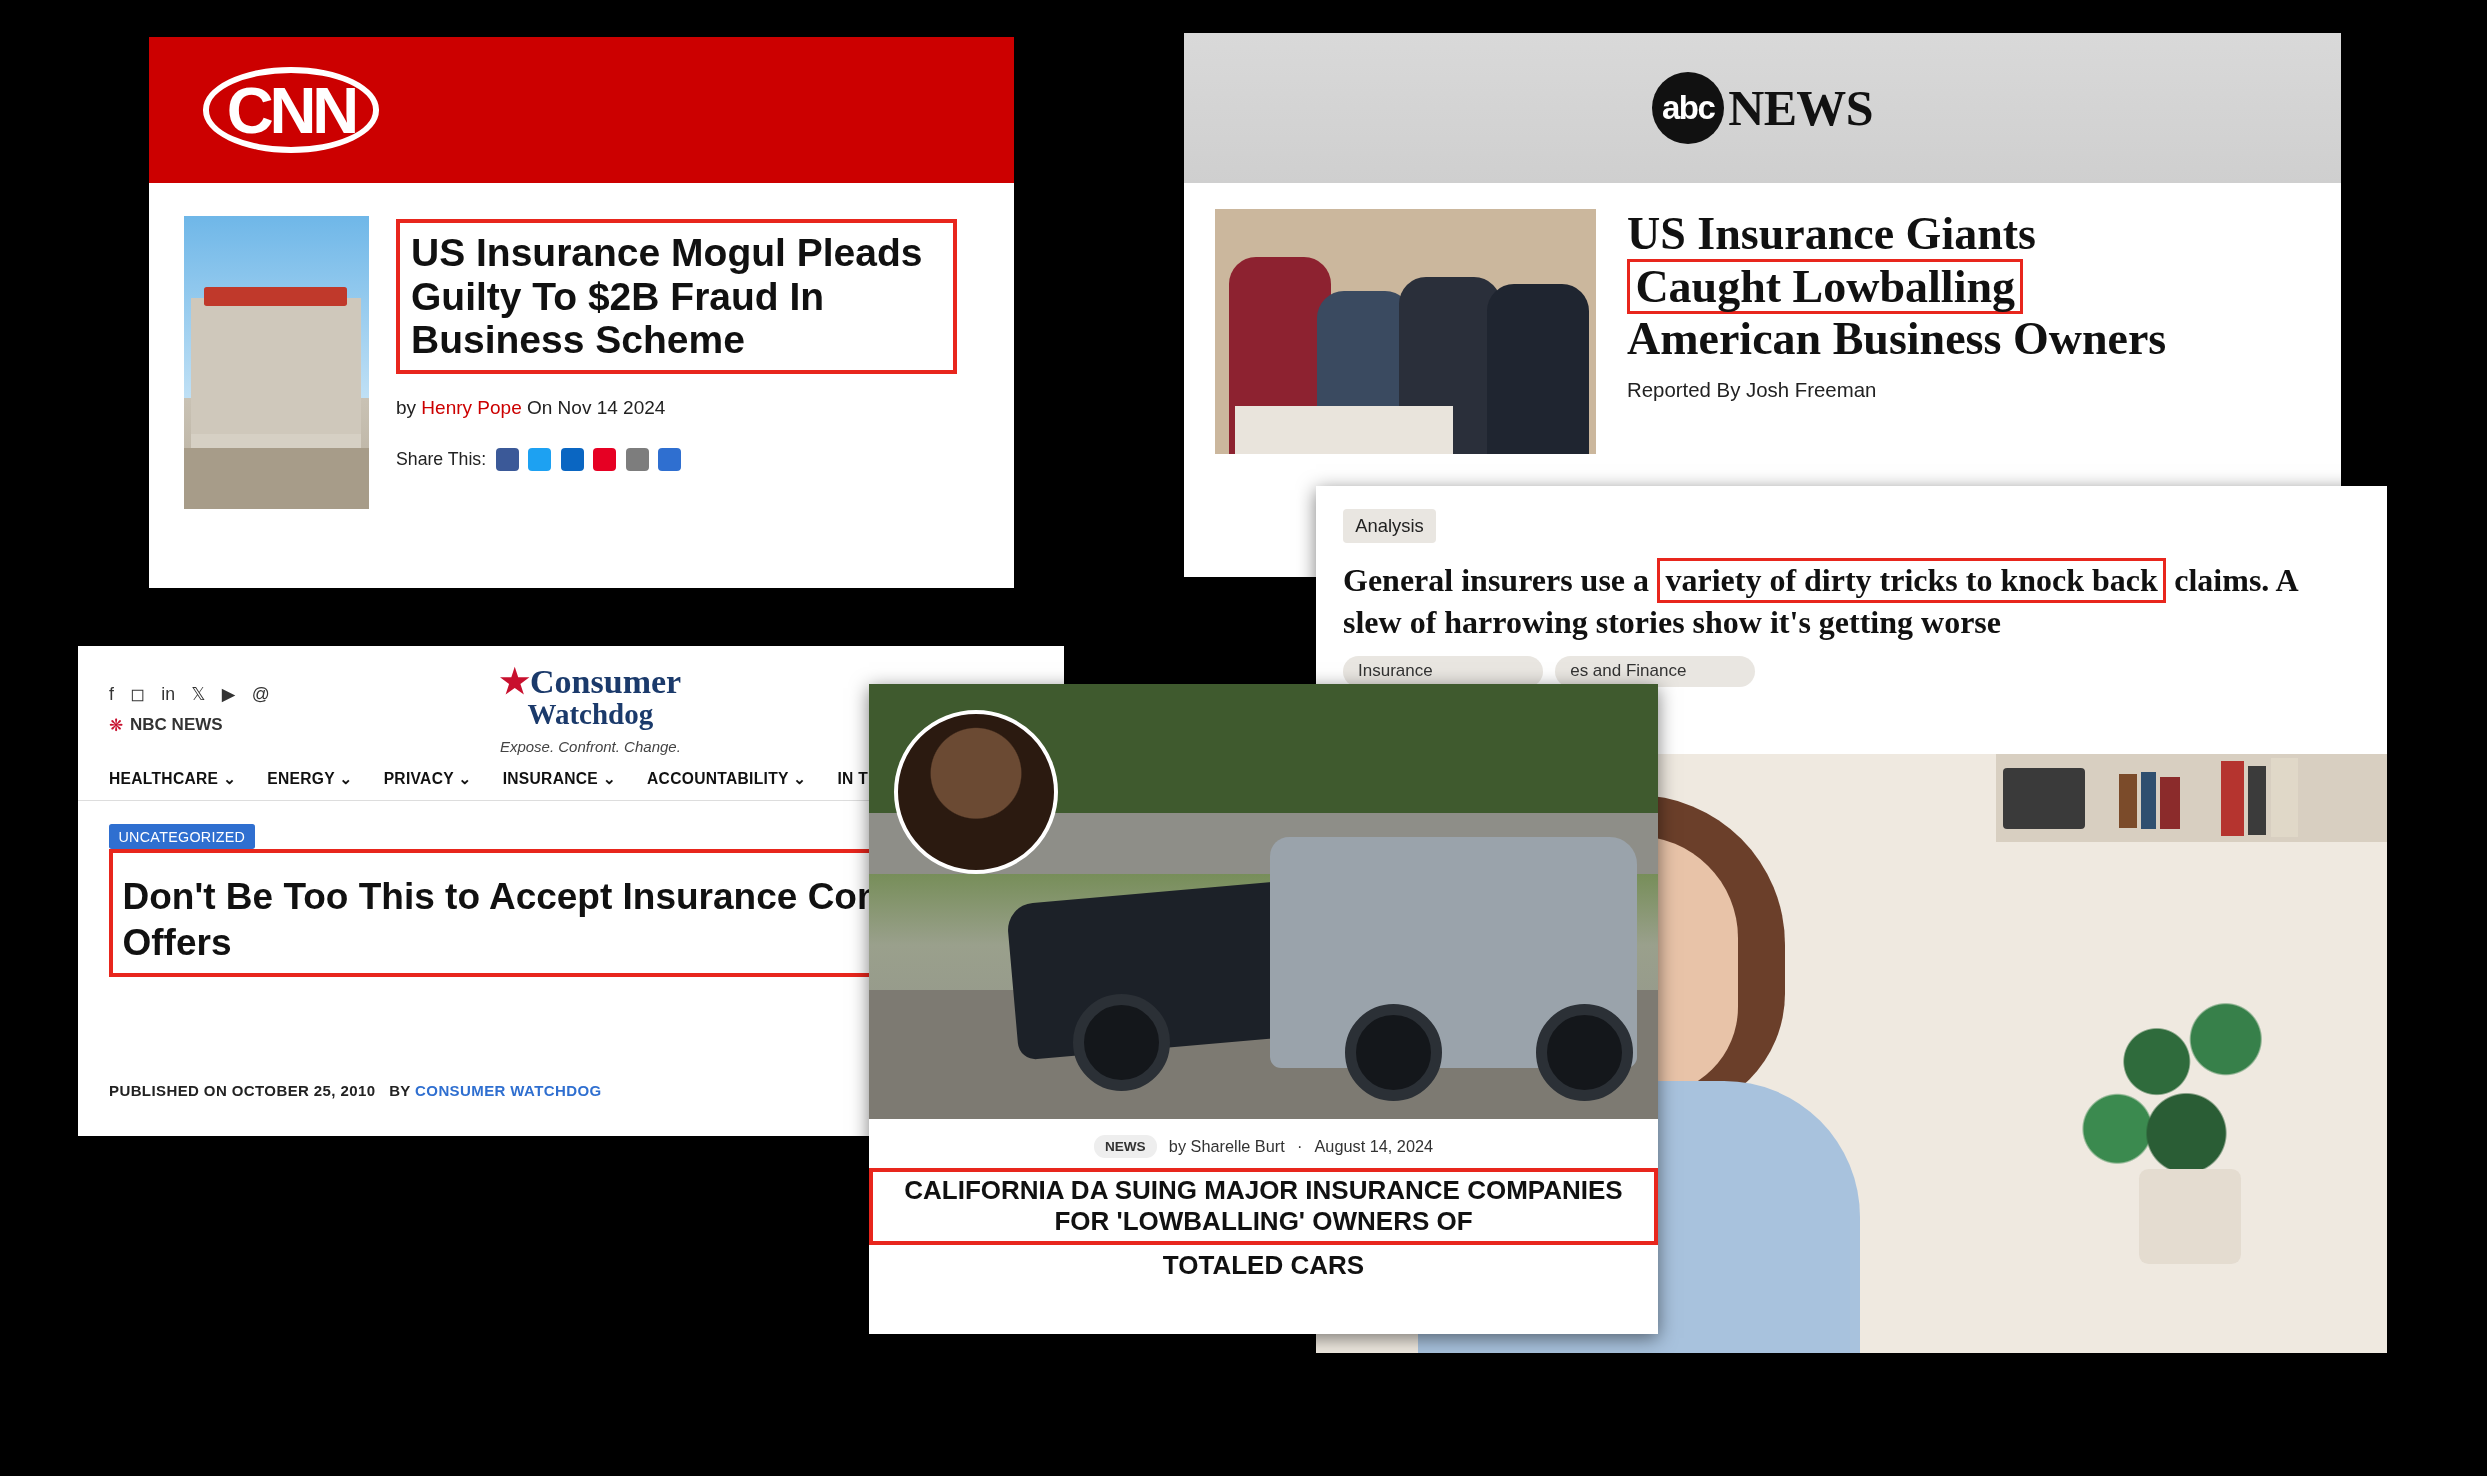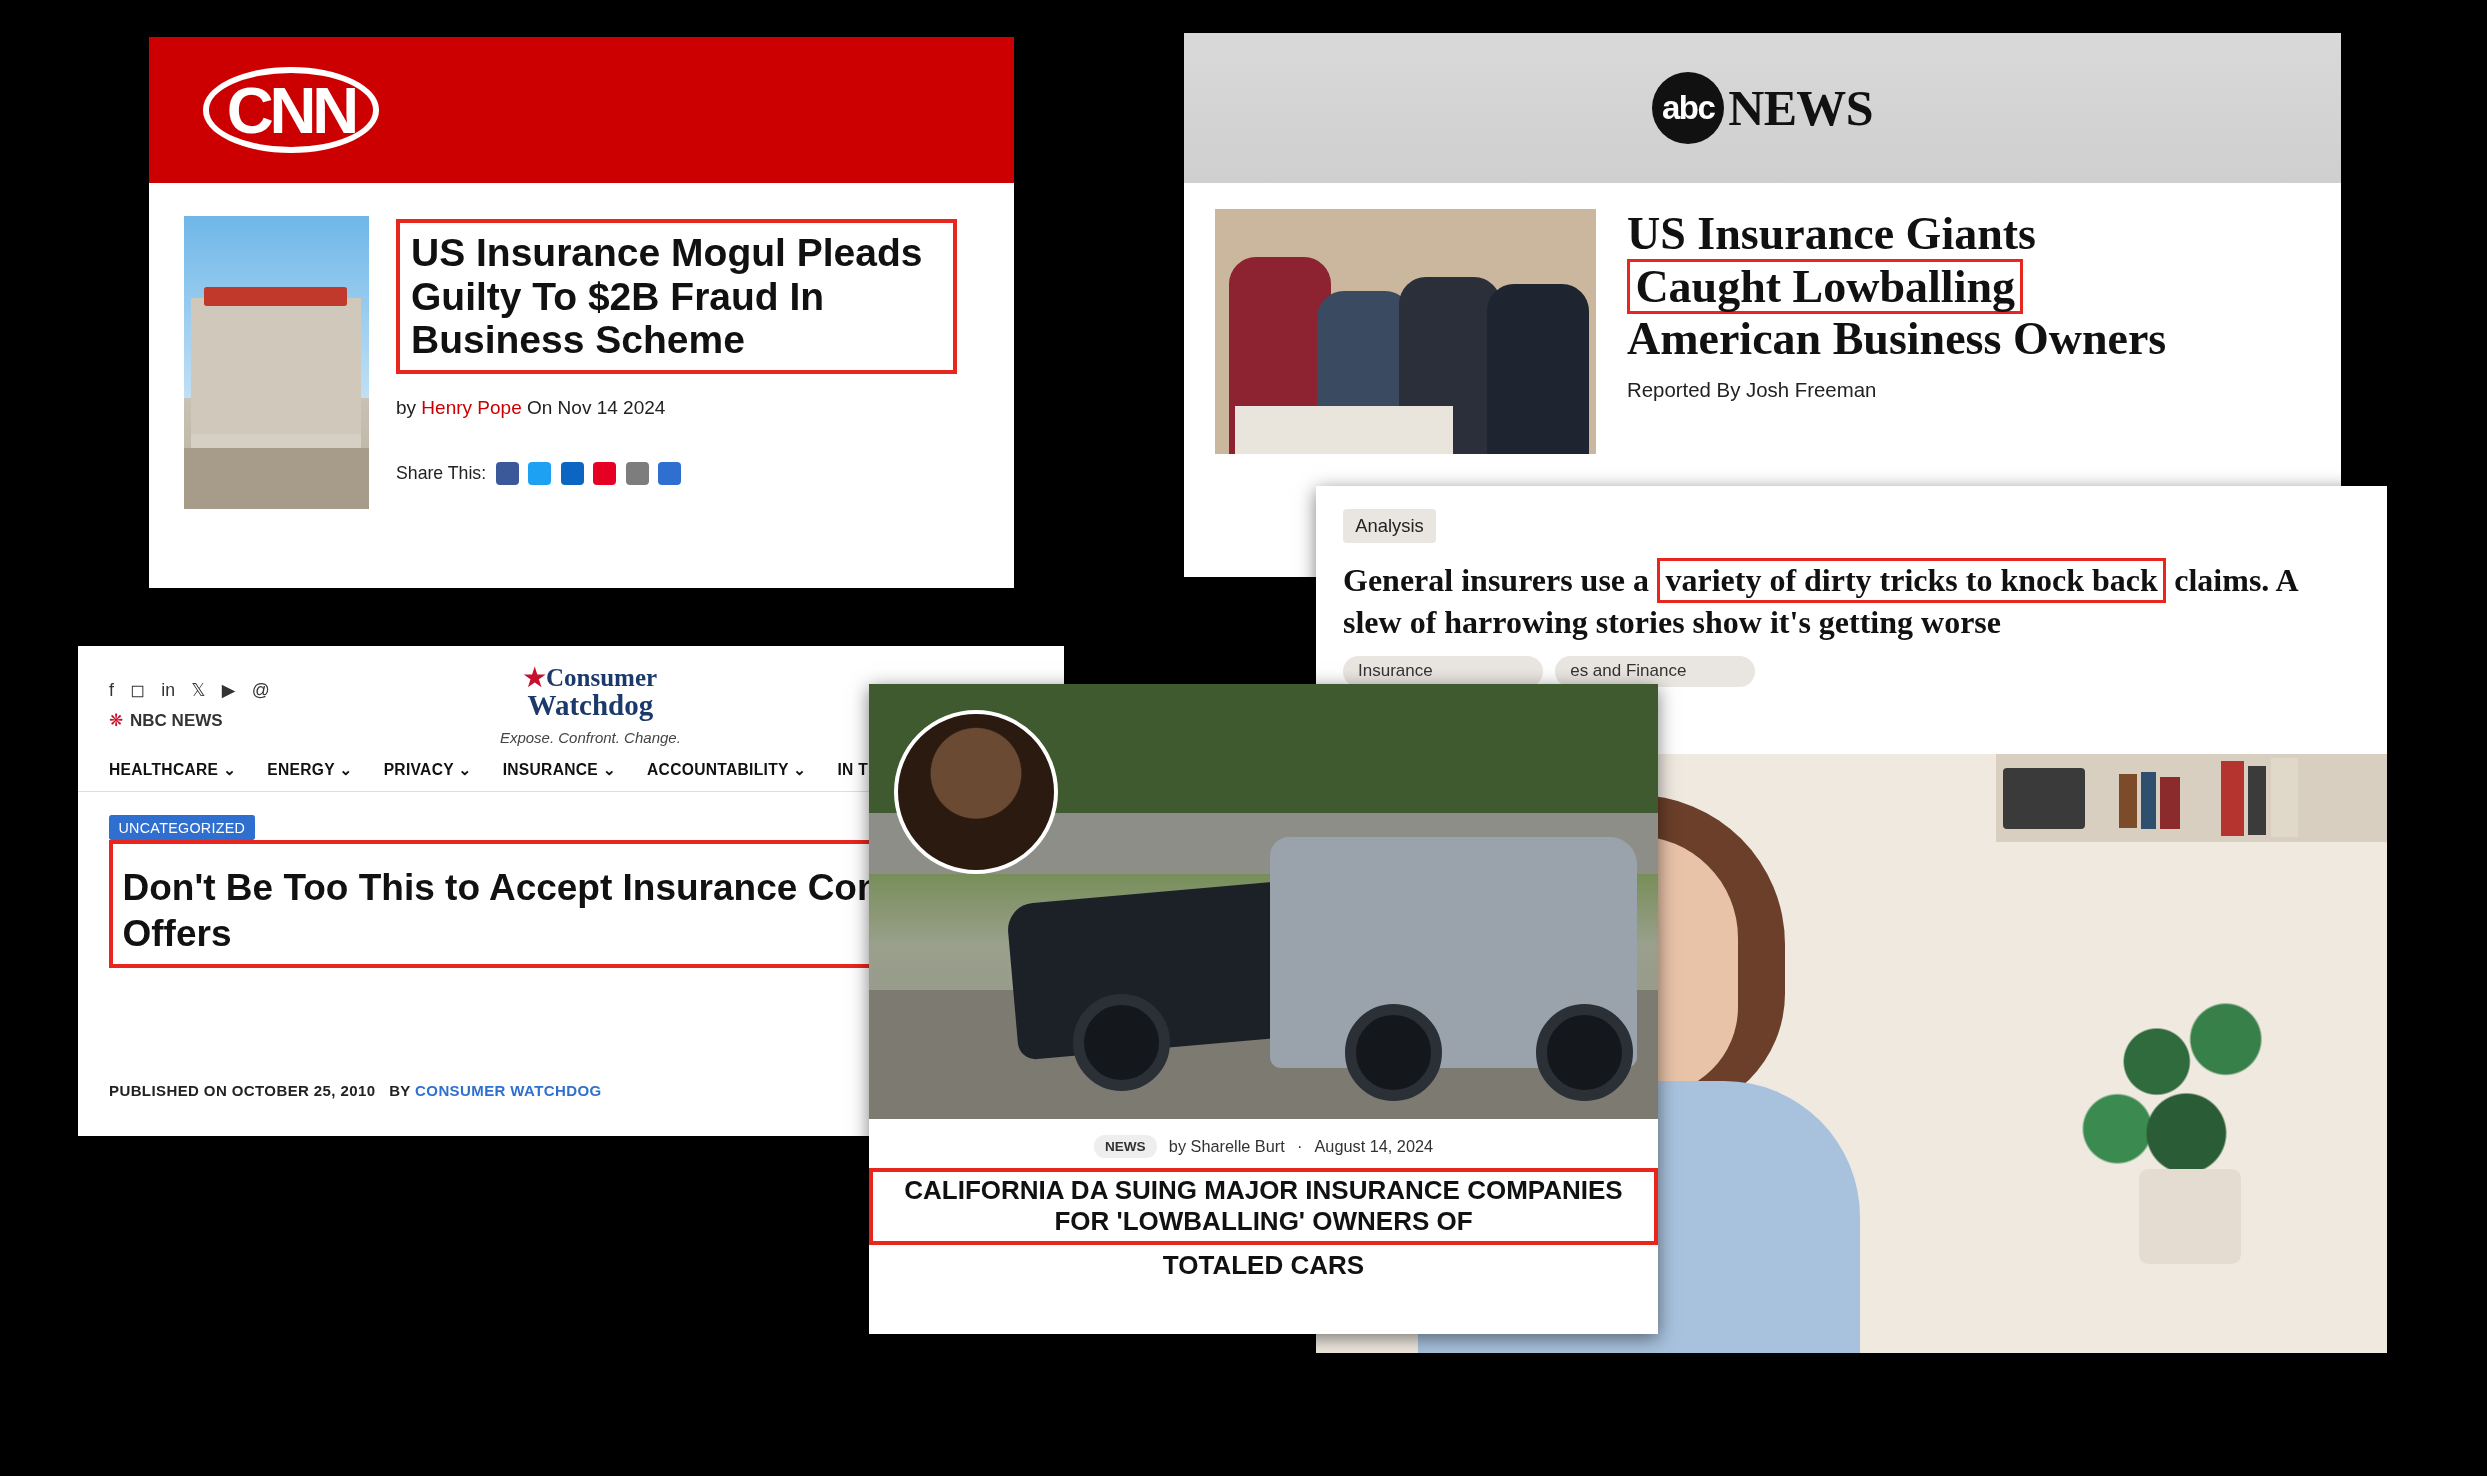--- a/index.html
+++ b/index.html
@@ -15,21 +15,21 @@
   .cnn-photo{width:185px;height:293px;flex:none;position:relative;overflow:hidden;background:linear-gradient(#6fb7e8,#bfe0f5 62%,#c9c2b4 62%,#b7ae9e);}
   .cnn-photo .bld{position:absolute;left:6.8px;top:82px;width:170px;height:136px;background:#cfc8bb;
      box-shadow:0 23px 0 #d6d0c4, 0 48px 0 #c3bcae;}
   .cnn-photo .red{position:absolute;left:20.4px;top:71px;width:143px;height:19px;background:#c0392b;border-radius:2.7px;}
   .cnn-photo .ground{position:absolute;left:0;bottom:0;width:100%;height:61px;background:#a79c89;}
   .cnn-right{flex:1;padding-top:2.7px;}
   .headline-box{border:4.1px solid #e8261d;padding:8.2px 11px;display:inline-block;}
   .cnn-head{font-size:39px;line-height:1.12;font-weight:bold;color:#111;margin:0;max-width:531px;}
   .cnn-by{margin-top:23px;font-size:19px;color:#222;}
   .cnn-by a{color:#cc0000;text-decoration:none;}
-  .cnn-share{margin-top:43px;font-size:17.7px;color:#222;display:flex;align-items:center;gap:9.5px;}
+  .cnn-share{margin-top:29px;font-size:17.7px;color:#222;display:flex;align-items:center;gap:9.5px;}
   .sicon{width:23px;height:23px;border-radius:4.1px;display:inline-block;}
 
   
   #abc{left:1184px;top:33px;width:1157px;height:544px;}
   .abc-bar{background:linear-gradient(#d9d9d9,#cfcfcf);height:150px;display:flex;align-items:center;justify-content:center;}
   .abc-logo{display:flex;align-items:center;gap:4.1px;text-align:right;}
   .abc-circle{width:72px;height:72px;border-radius:50%;background:#111;color:#fff;font-size:33px;font-weight:bold;
      display:flex;align-items:center;justify-content:center;letter-spacing:-1.4px;}
   .abc-news{font-family:"Liberation Serif",serif;font-size:50px;font-weight:bold;color:#111;letter-spacing:-0.7px;}
   .abc-body{display:flex;padding:26px 31px 0 31px;gap:31px;}
@@ -47,21 +47,21 @@
   .an-pills{margin-top:13.6px;display:flex;gap:12.2px;}
   .pill{background:#e9e6e1;border-radius:16.3px;height:31px;min-width:170px;display:flex;align-items:center;
     padding:0 15px;font-size:17px;color:#333;}
   .an-photo{position:absolute;left:0;bottom:0;width:100%;height:599px;background:#d8d2c8;overflow:hidden;}
 
   
   #cwd{left:78px;top:646px;width:986px;height:490px;}
   .cwd-top{display:flex;align-items:center;padding:19px 31px 0 31px;gap:13.6px;}
   .cwd-socials{display:flex;gap:16.3px;font-size:17.7px;color:#333;align-items:center;}
   .cwd-logo{margin-left:auto;margin-right:auto;text-align:center;}
-  .cwd-logo .l1{font-family:"Liberation Serif",serif;font-size:25px;font-weight:bold;color:#1b3a6b;line-height:1;}
+  .cwd-logo .l1{font-family:"Liberation Serif",serif;font-size:34px;font-weight:bold;color:#1b3a6b;line-height:1;}
   .cwd-logo .l1 .star{color:#c8102e;}
   .cwd-logo .l2{font-family:"Liberation Serif",serif;font-size:29px;font-weight:bold;color:#1b3a6b;line-height:1.05;}
   .cwd-logo .tag{font-size:15px;font-style:italic;color:#444;margin-top:8.2px;}
   .cwd-nbc{font-size:17px;color:#333;margin-top:9.5px;display:flex;align-items:center;gap:6.8px;}
   .cwd-nav{display:flex;gap:31px;padding:15px 31px 12.2px 31px;border-bottom:0.7px solid #ddd;font-size:15.6px;font-weight:bold;color:#111;letter-spacing:0.3px;}
   .cwd-cat{margin:23px 0 0 31px;display:inline-block;background:#2f6fd0;color:#fff;font-size:14.3px;padding:4.8px 9.5px;border-radius:2.7px;letter-spacing:0.3px;}
   .cwd-head{font-size:37px;font-weight:bold;color:#111;line-height:1.25;margin:13.6px 0 0 0;}
   .cwd-meta{position:absolute;left:31px;bottom:37px;font-size:15px;font-weight:bold;color:#222;letter-spacing:0.4px;}
   .cwd-meta a{color:#2f6fd0;text-decoration:none;}
   .cwd-sharebar{position:absolute;right:-6.8px;bottom:26px;display:flex;align-items:center;gap:5.4px;}

